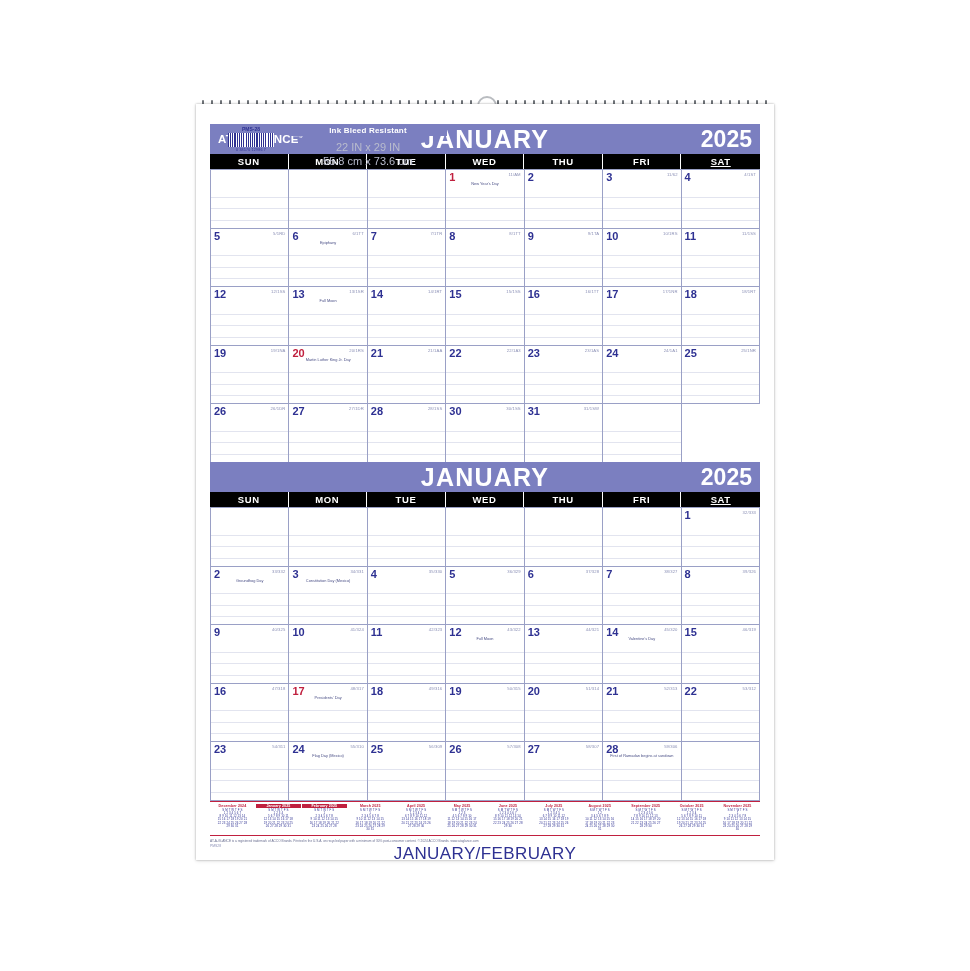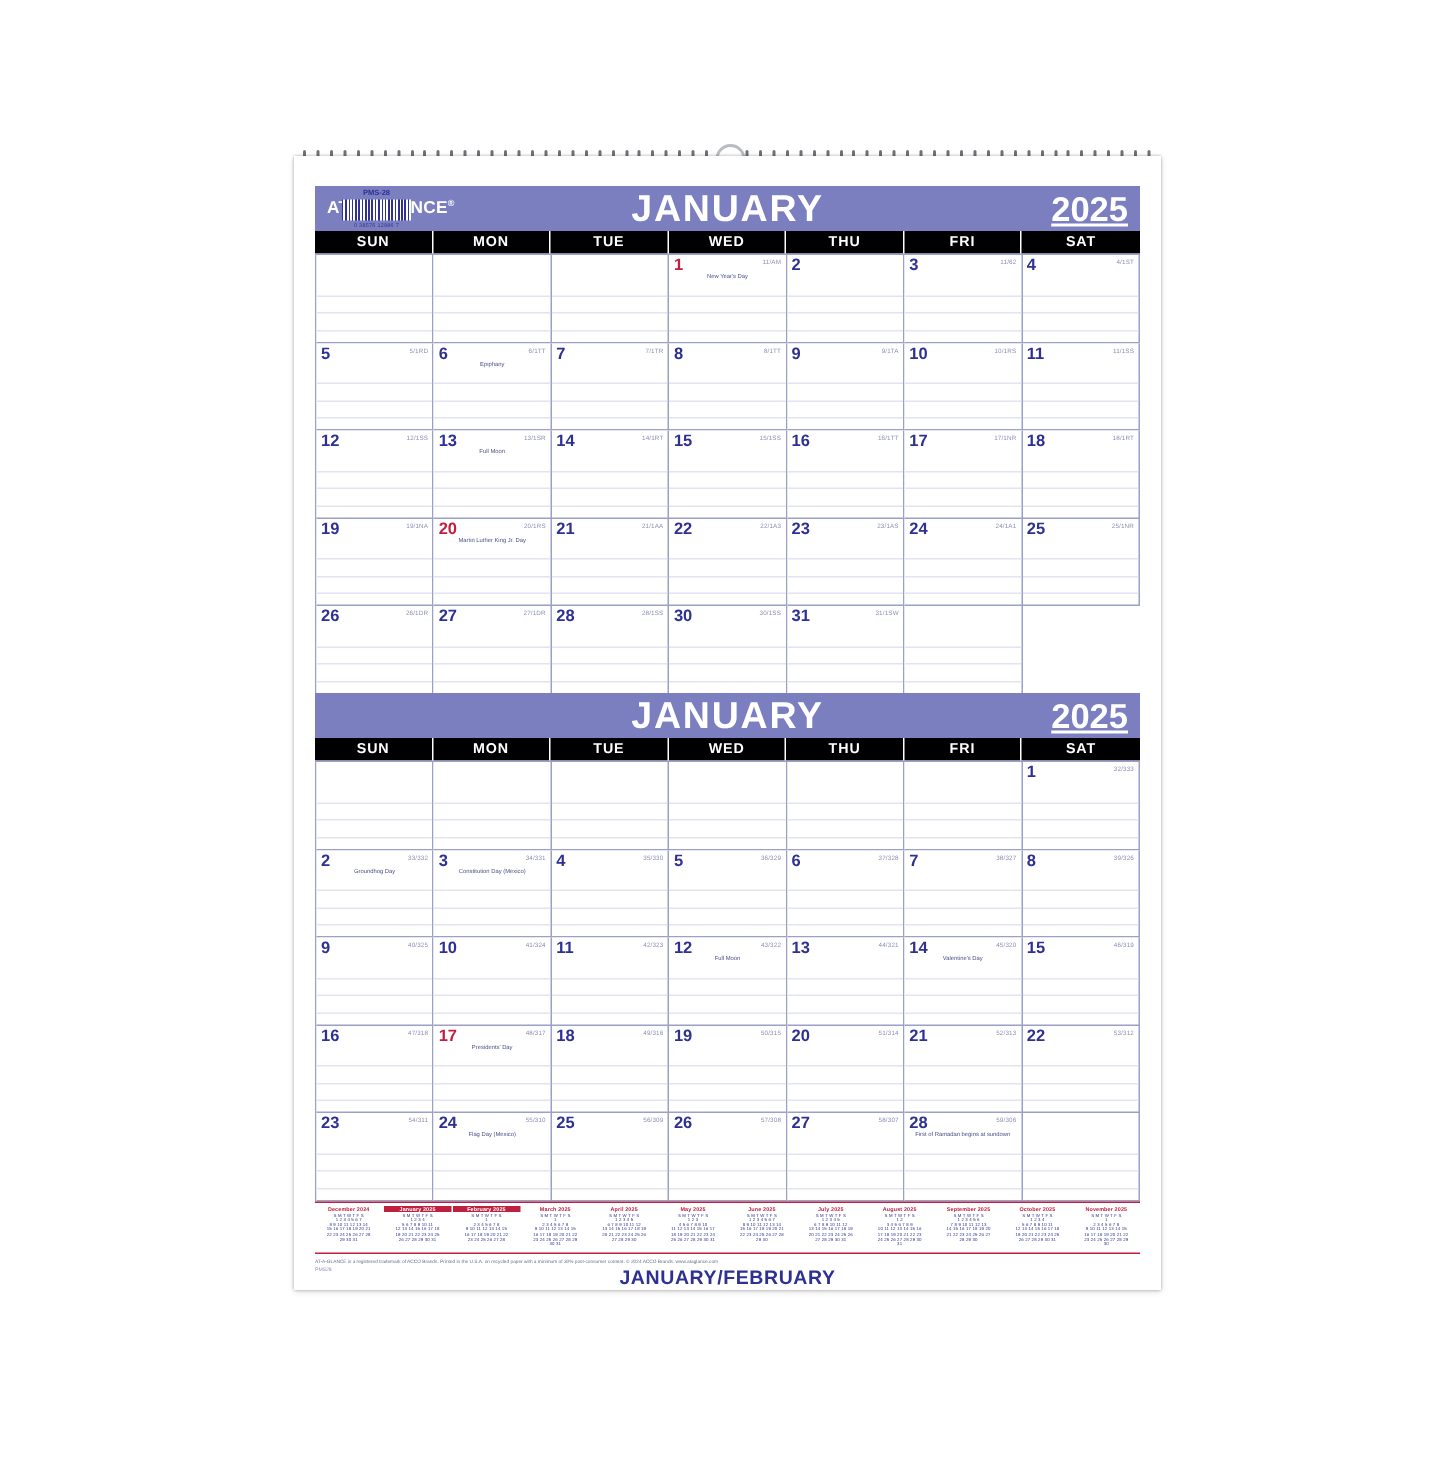--- a/index.html
+++ b/index.html
@@ -99,42 +99,41 @@
     font-size: 25px;
     font-weight: bold;
     letter-spacing: 1.2px;
     pointer-events: none;
   }
   .month-year {
     color: #ffffff;
     font-size: 23px;
     font-weight: bold;
     z-index: 2;
-    text-decoration: underline;
   }
   .spacer-left { width: 104px; }
 
   .dow-row {
     display: grid;
     grid-template-columns: repeat(7, 1fr);
     background: #000000;
     height: 15px;
   }
   .dow {
     color: #ffffff;
     font-size: 9.5px;
     font-weight: bold;
     letter-spacing: 0.6px;
     display: flex;
     align-items: center;
     justify-content: center;
     border-right: 1px solid #ffffff;
     box-sizing: border-box;
   }
-  .dow:last-child { border-right: none; }
+  .dow:last-child { border-right: none; text-decoration: underline; }
 
   .grid {
     display: grid;
     grid-template-columns: repeat(7, 1fr);
     border-left: 1px solid #9aa0c6;
     border-top: 1px solid #9aa0c6;
     box-sizing: border-box;
   }
   .cell {
     position: relative;
@@ -295,22 +294,22 @@
     font-size: 3.2px;
     color: #6a6f90;
     line-height: 4.2px;
   }
   #sheet-label {
     position: absolute;
     left: 0; right: 0;
     top: 740px;
     text-align: center;
     color: #2e3192;
-    font-size: 13px;
-    font-weight: bold;
+    font-size: 17px;
+    font-weight: normal;
     letter-spacing: 0.4px;
   }
   #code-left {
     position: absolute;
     left: 14px;
     top: 740px;
     font-size: 3.4px;
     color: #8a8fb5;
   }
 </style>
@@ -737,20 +736,27 @@
           <div class="cell">
             <div class="rules">
               <i></i>
               <i></i>
               <i></i>
               <i></i>
             </div>
           </div>
         </div>
 
+      <div id="promo">
+        <div id="promo-band">Ink Bleed Resistant</div>
+        <div id="promo-size">
+          <div>22 IN x 29 IN</div>
+          <div>55.8 cm x 73.6 cm</div>
+        </div>
+      </div>
 
       <div id="barcode">
         <div class="sku">PMS-28</div>
         <div class="bars"></div>
         <div class="num">0 38576 12986 7</div>
       </div>
     </div>
 
     <div class="month" id="month-feb">
       <div class="month-title-bar">

